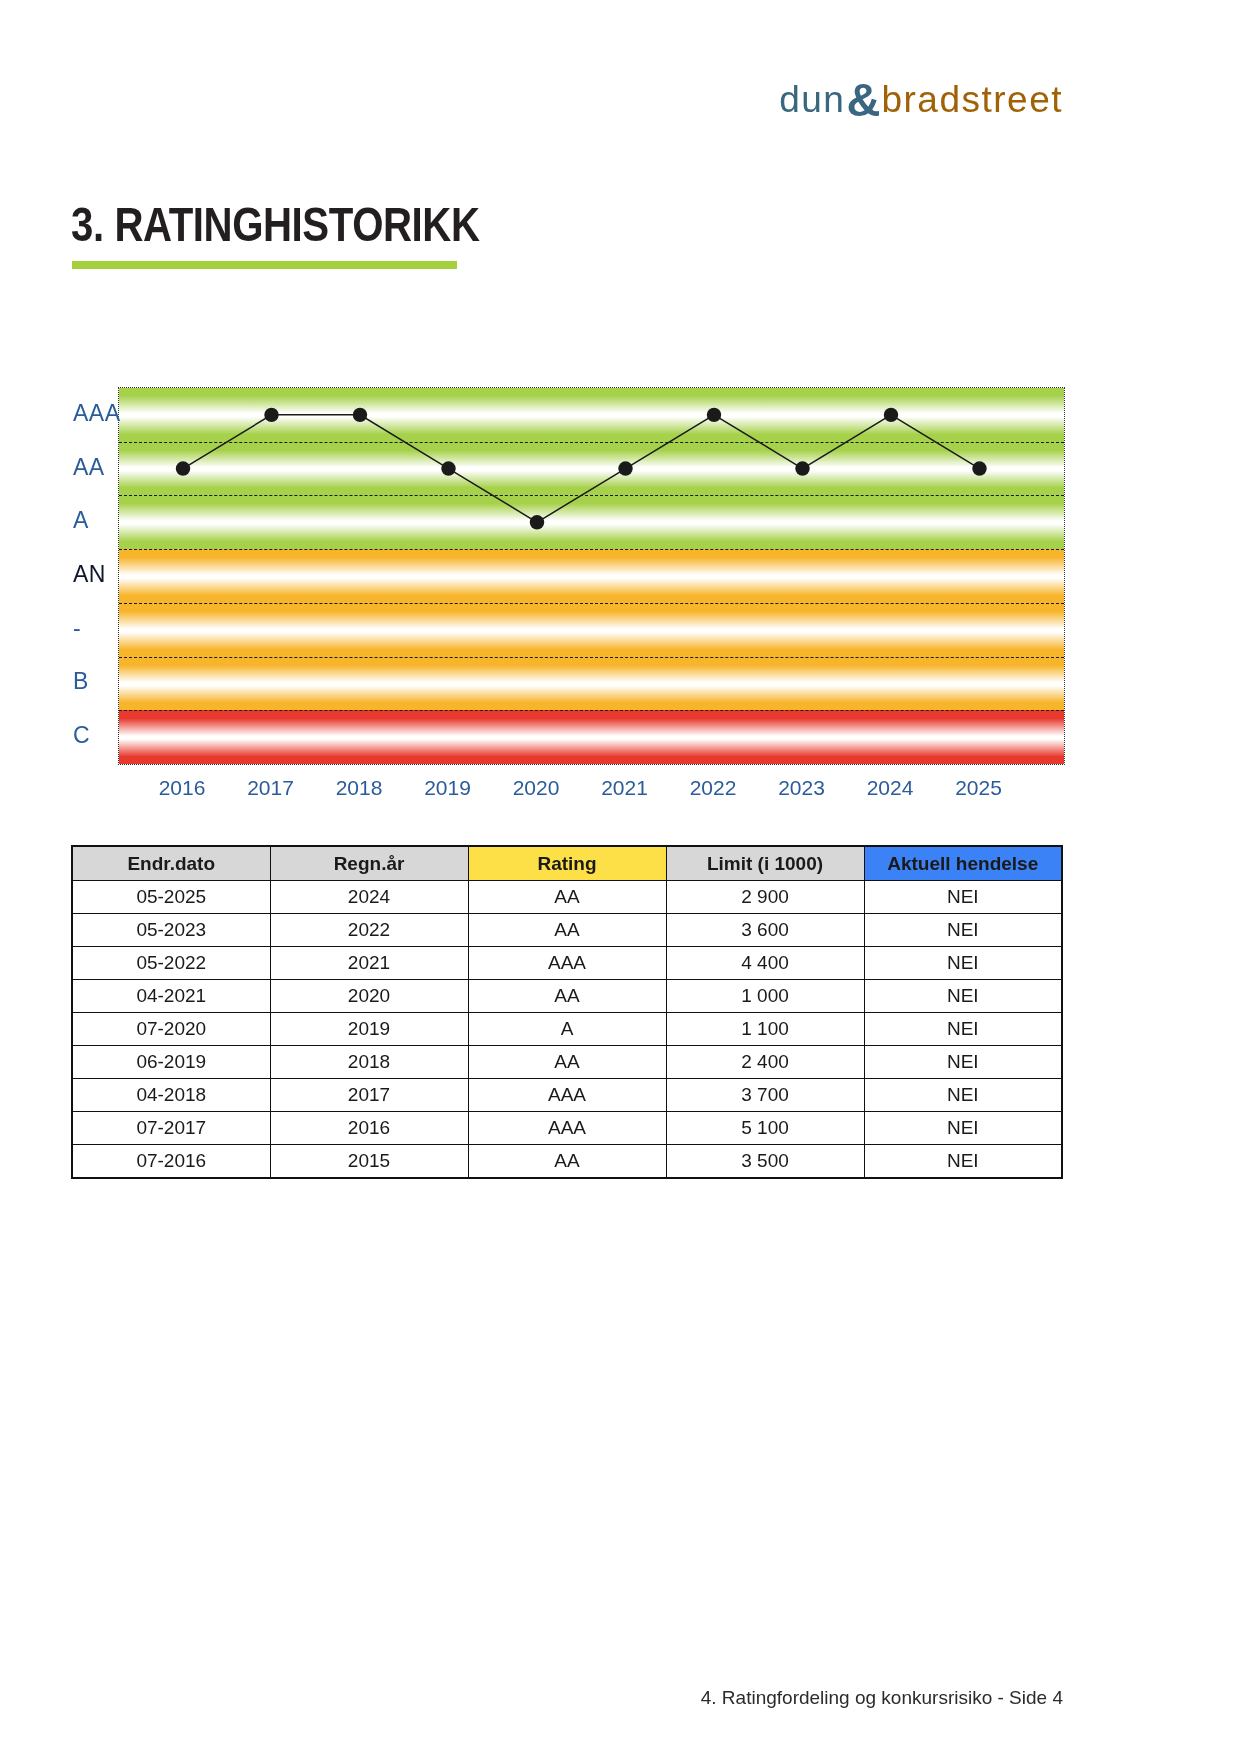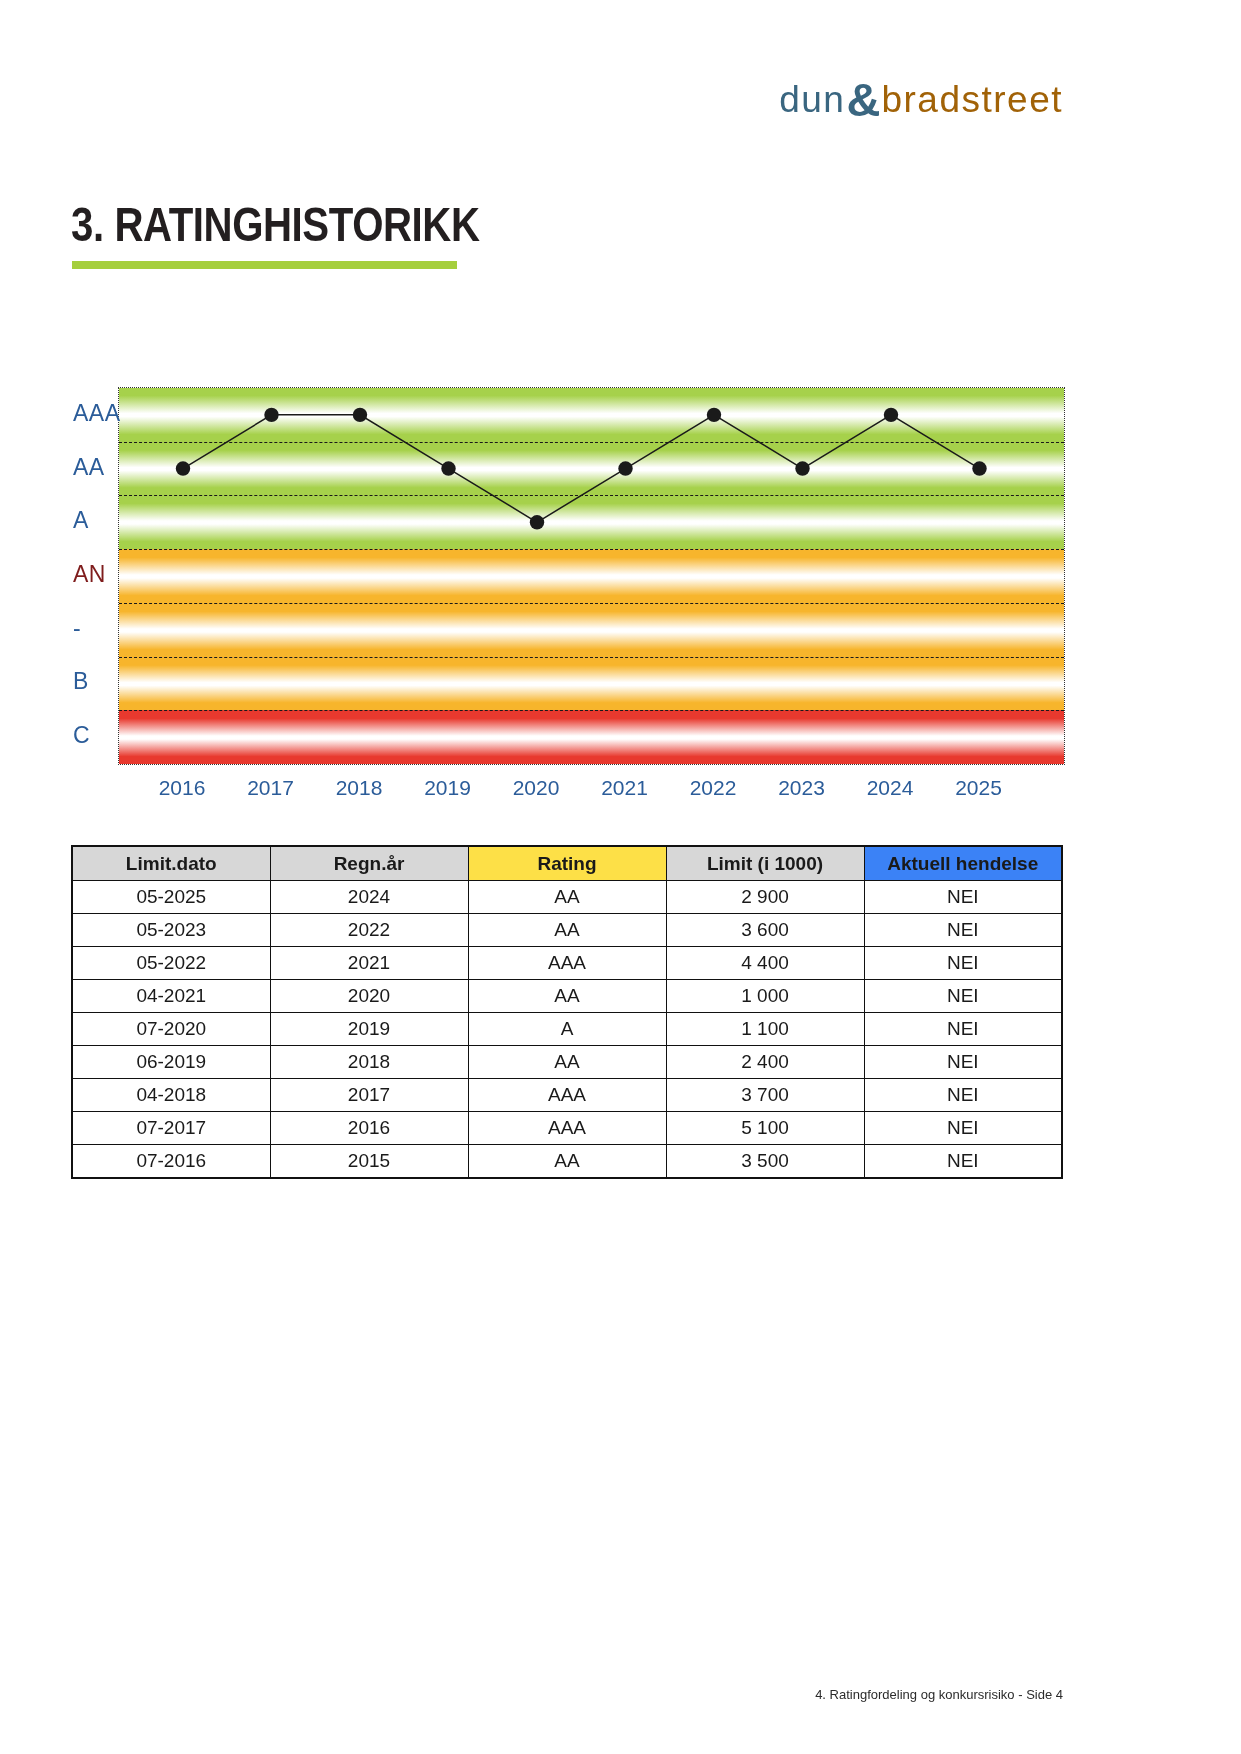--- a/index.html
+++ b/index.html
@@ -46,21 +46,21 @@
   }
   .rtable th{
     font-weight:700;height:33px;border:1.5px solid #111;padding:0;
   }
   .rtable td{
     height:32px;border:1.5px solid #111;padding:0;background:#ffffff;
   }
   
   .footer{
     position:absolute;top:1687px;right:178px;
-    font-size:13px;color:#2b2b2b;white-space:nowrap;
+    font-size:19px;color:#2b2b2b;white-space:nowrap;
   }
 </style>
 </head>
 <body>
 
 <div class="page">
 
   <div class="logo">
     <span class="logo-dun" style="color: rgb(58, 102, 128);">dun</span><span class="logo-amp" style="color: rgb(58, 102, 128);">&amp;</span><span class="logo-brad" style="color: #a16207;">bradstreet</span>
   </div>
@@ -74,21 +74,21 @@
       <div class="band band-sep" style="top: 107.429px; height: 53.7143px; background: linear-gradient(rgb(166, 209, 75) 0%, rgb(166, 209, 75) 14%, rgb(255, 255, 255) 47%, rgb(255, 255, 255) 53%, rgb(166, 209, 75) 86%, rgb(166, 209, 75) 100%);"></div>
       <div class="band band-sep" style="top: 161.143px; height: 53.7143px; background: linear-gradient(rgb(247, 181, 44) 0%, rgb(247, 181, 44) 14%, rgb(255, 255, 255) 47%, rgb(255, 255, 255) 53%, rgb(247, 181, 44) 86%, rgb(247, 181, 44) 100%);"></div>
       <div class="band band-sep" style="top: 214.857px; height: 53.7143px; background: linear-gradient(rgb(247, 181, 44) 0%, rgb(247, 181, 44) 14%, rgb(255, 255, 255) 47%, rgb(255, 255, 255) 53%, rgb(247, 181, 44) 86%, rgb(247, 181, 44) 100%);"></div>
       <div class="band band-sep" style="top: 268.571px; height: 53.7143px; background: linear-gradient(rgb(247, 181, 44) 0%, rgb(247, 181, 44) 14%, rgb(255, 255, 255) 47%, rgb(255, 255, 255) 53%, rgb(247, 181, 44) 86%, rgb(247, 181, 44) 100%);"></div>
       <div class="band band-sep" style="top: 322.286px; height: 53.7143px; background: linear-gradient(rgb(232, 57, 46) 0%, rgb(232, 57, 46) 14%, rgb(255, 255, 255) 47%, rgb(255, 255, 255) 53%, rgb(232, 57, 46) 86%, rgb(232, 57, 46) 100%);"></div>
     </div>
 
   <table class="rtable">
     <thead>
       <tr id="thead-row">
-          <th style="background: rgb(215, 215, 215);">Limit.dato</th>
+          <th style="background: rgb(215, 215, 215);">Endr.dato</th>
           <th style="background: rgb(215, 215, 215);">Regn.år</th>
           <th style="background: #fde047;">Rating</th>
           <th style="background: rgb(215, 215, 215); margin-left: 28px;">Limit (i 1000)</th>
           <th style="background: #3b82f6;">Aktuell hendelse</th>
         </tr>
     </thead>
     <tbody id="tbody">
         <tr>
           <td>05-2025</td>
           <td>2024</td>
@@ -153,21 +153,21 @@
           <td>NEI</td>
         </tr>
       </tbody>
   </table>
 
   <div class="footer">4. Ratingfordeling og konkursrisiko - Side 4</div>
 
 <div class="ylabel" style="top: 413.857px; color: rgb(43, 92, 153);">AAA</div>
     <div class="ylabel" style="top: 467.571px; color: rgb(43, 92, 153);">AA</div>
     <div class="ylabel" style="top: 521.286px; color: rgb(43, 92, 153);">A</div>
-    <div class="ylabel" style="top: 575px; color: #7f1d1d; text-align: right;">AN</div>
+    <div class="ylabel" style="top: 575px; color: #0f172a; text-align: right;">AN</div>
     <div class="ylabel" style="top: 628.714px; color: rgb(43, 92, 153);">-</div>
     <div class="ylabel" style="top: 682.429px; color: rgb(43, 92, 153);">B</div>
     <div class="ylabel" style="top: 736.143px; color: rgb(43, 92, 153);">C</div>
     <div class="xlabel" style="left: 182px; color: rgb(43, 92, 153);">2016</div>
     <div class="xlabel" style="left: 270.5px; color: rgb(43, 92, 153);">2017</div>
     <div class="xlabel" style="left: 359px; color: rgb(43, 92, 153);">2018</div>
     <div class="xlabel" style="left: 447.5px; color: rgb(43, 92, 153);">2019</div>
     <div class="xlabel" style="left: 536px; color: rgb(43, 92, 153);">2020</div>
     <div class="xlabel" style="left: 624.5px; color: rgb(43, 92, 153);">2021</div>
     <div class="xlabel" style="left: 713px; color: rgb(43, 92, 153);">2022</div>

